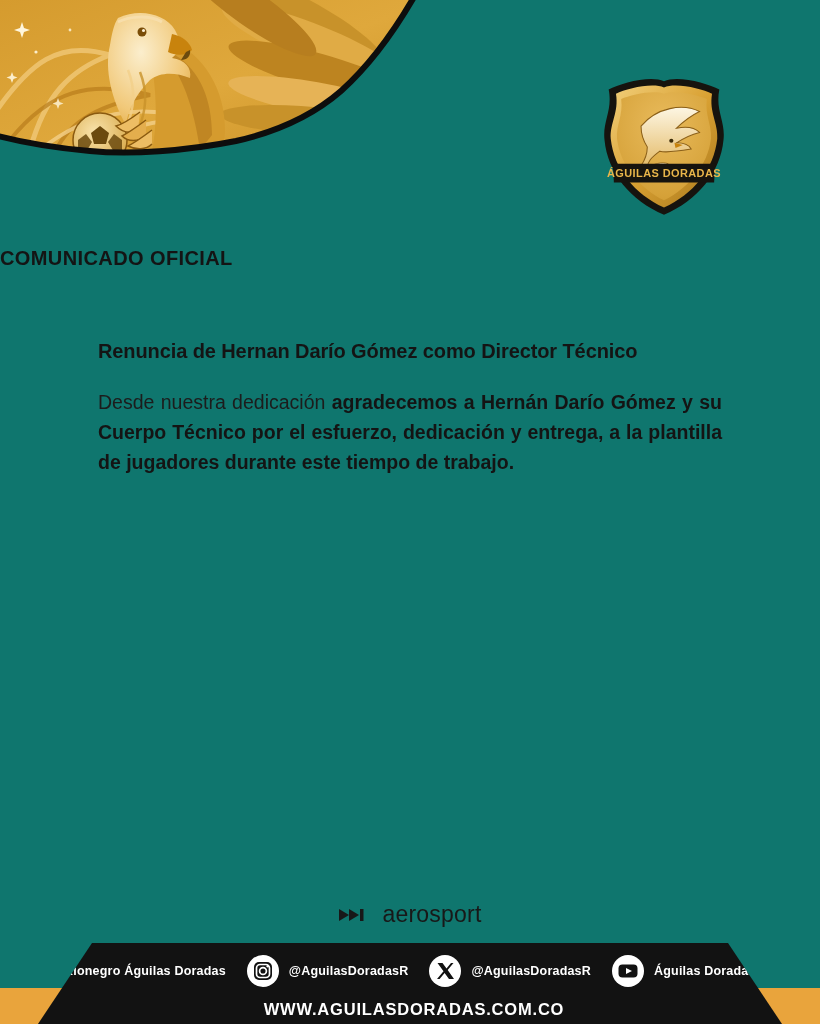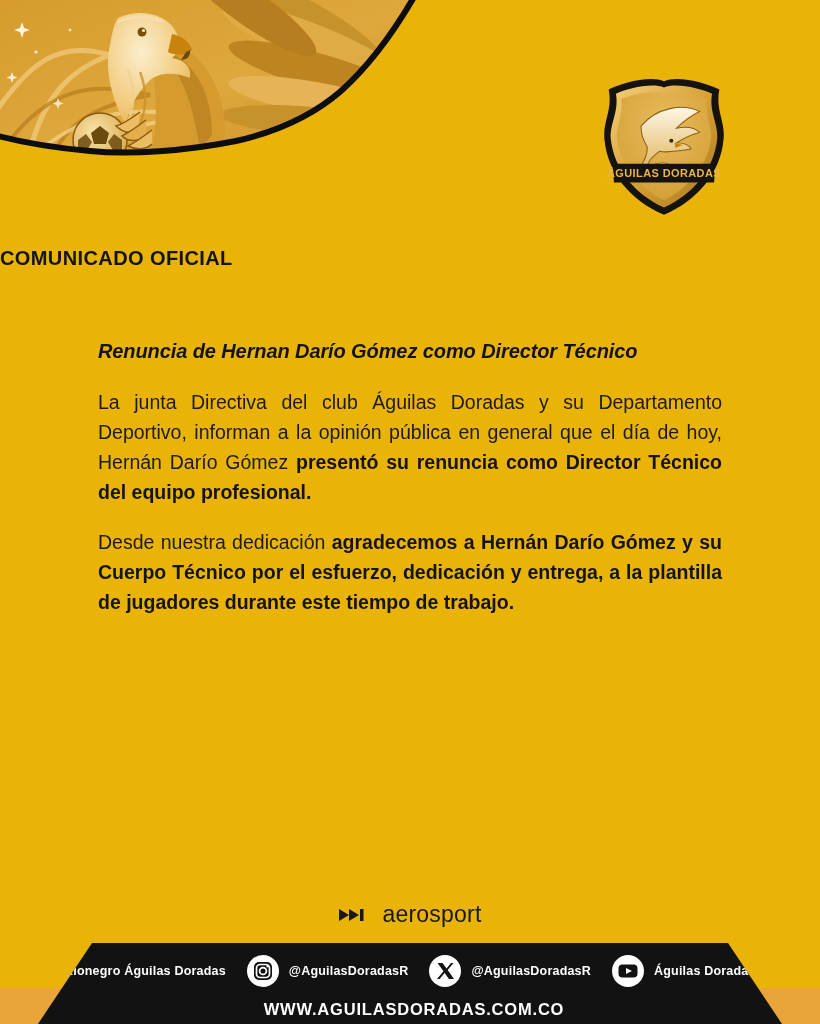--- a/index.html
+++ b/index.html
@@ -1,31 +1,31 @@
 <!DOCTYPE html>
 <html><head>
 <meta charset="utf-8">
 <style>
   html,body{margin:0;padding:0;width:820px;height:1024px;background:#ffffff;overflow:hidden;
     font-family:"Liberation Sans",sans-serif;color:#1c1c1c;}
-  .page{position:relative;width:820px;height:1024px;background:#eab308;}
+  .page{position:relative;width:820px;height:1024px;background:#0f766e;}
 
   
   .art{position:absolute;top:0;left:0;width:432px;height:172px;}
 
   
   .badge{position:absolute;top:76px;left:599px;width:130px;height:142px;}
 
   
   .main-title{position:absolute;top:247px;left:0;width:820px;
     font-size:20px;font-weight:bold;letter-spacing:.4px;color:#141414;}
 
   
   .content{position:absolute;top:336px;left:98px;width:624px;font-size:19.5px;line-height:30px;}
-  .content h1{font-size:20px;font-weight:bold;margin:0 0 21px 0;letter-spacing:-.1px;color:#141414;font-style:italic;}
+  .content h1{font-size:20px;font-weight:bold;margin:0 0 21px 0;letter-spacing:-.1px;color:#141414;}
   .content .dateline{margin:0 0 23px 0;}
   .content p{margin:0 0 20px 0;text-align:justify;}
   .content p b{font-weight:bold;color:#141414;}
 
   
   .sponsor{position:absolute;top:901px;left:0;width:820px;display:flex;justify-content:center;
     align-items:center;gap:18px;}
   .sponsor-name{font-size:23px;font-weight:500;letter-spacing:.2px;color:#181818;}
 
   
@@ -152,21 +152,20 @@
 
     <path d="M13,84 H111 L110,102 H14 Z" fill="#16130e"></path>
     <text x="62" y="97" text-anchor="middle" font-family="Liberation Sans,sans-serif" font-size="10.5" font-weight="bold" letter-spacing="0.4" fill="#e8b54a">ÁGUILAS DORADAS</text>
   </svg>
 
   <div class="main-title">COMUNICADO OFICIAL</div>
 
   <div class="content">
     <h1>Renuncia de Hernan Darío Gómez como Director Técnico</h1>
 
-    <p><span>La junta Directiva del club Águilas Doradas y su Departamento Deportivo, informan a la opinión pública en general que el día de hoy, Hernán Darío Gómez </span><b> presentó su renuncia como Director Técnico del equipo profesional.</b></p>
 
 
     <p><span>Desde nuestra dedicación </span><b>agradecemos a Hernán Darío Gómez y su Cuerpo Técnico por el esfuerzo, dedicación y entrega, a la plantilla de jugadores durante este tiempo de trabajo.</b></p>
 
   </div>
 
   <div class="sponsor">
     <svg width="26" height="14" viewBox="0 0 26 14">
       <polygon points="0,1 10,7 0,13" fill="#181818"></polygon>
       <polygon points="10,1 20,7 10,13" fill="#181818"></polygon>

